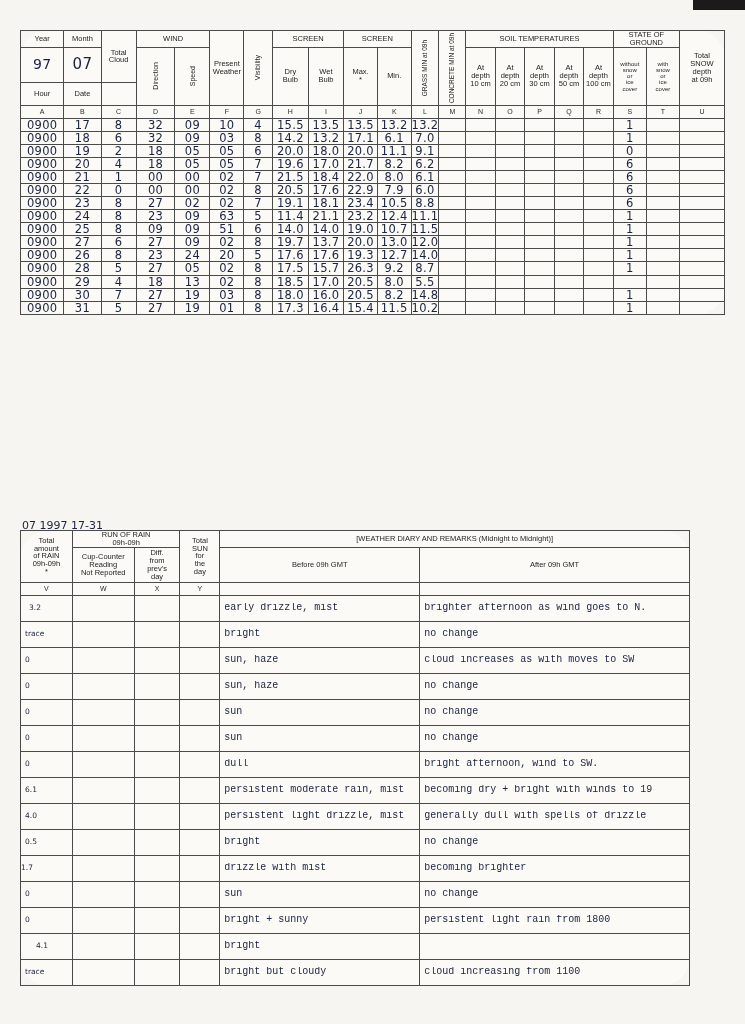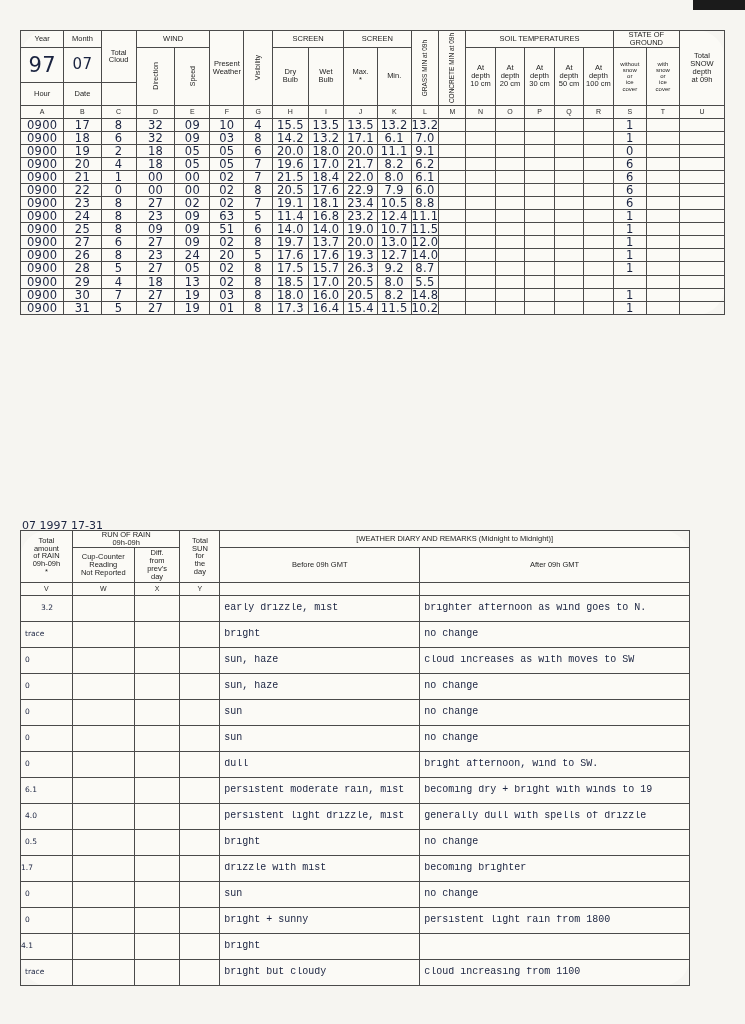--- a/index.html
+++ b/index.html
@@ -118,21 +118,21 @@
         <td class="hdr" colspan="5">SOIL TEMPERATURES</td>
         <td class="hdr" colspan="2" style="white-space:pre-line">STATE OF
 GROUND</td>
         <td class="hdr" rowspan="3" style="white-space:pre-line">Total
 SNOW
 depth
 at 09h</td>
       </tr>
 
       <tr>
-        <td class="hand" style="height:34px;font-size:21px">97</td>
+        <td class="hand" style="height:34px;font-size:14px">97</td>
         <td class="hand" style="height:34px;font-size:15px">07</td>
         <td class="hdr" rowspan="2">
           <div style="writing-mode:vertical-rl;transform:rotate(180deg);margin:0 auto;font-size:7px"><span>Direction</span></div>
         </td>
         <td class="hdr" rowspan="2">
           <div style="writing-mode:vertical-rl;transform:rotate(180deg);margin:0 auto;font-size:7px"><span>Speed</span></div>
         </td>
         <td class="hdr" rowspan="2" style="white-space:pre-line">Dry
 Bulb</td>
         <td class="hdr" rowspan="2" style="white-space:pre-line">Wet
@@ -360,21 +360,21 @@
       </tr>
       <tr class="data-row">
         <td class="hand">0900</td>
         <td class="hand">24</td>
         <td class="hand">8</td>
         <td class="hand">23</td>
         <td class="hand">09</td>
         <td class="hand">63</td>
         <td class="hand">5</td>
         <td class="hand">11.4</td>
-        <td class="hand">16.8</td>
+        <td class="hand">21.1</td>
         <td class="hand">23.2</td>
         <td class="hand">12.4</td>
         <td class="hand">11.1</td>
         <td class="hand"></td>
         <td class="hand"></td>
         <td class="hand"></td>
         <td class="hand"></td>
         <td class="hand"></td>
         <td class="hand"></td>
         <td class="hand">1</td>
@@ -587,21 +587,21 @@
       <tr class="letter-row">
         <td>V</td>
         <td>W</td>
         <td>X</td>
         <td>Y</td>
         <td></td>
         <td></td>
       </tr>
 
       <tr>
-        <td class="diaryrow rain-val" style="text-align:left;padding-left:20px">3.2</td>
+        <td class="diaryrow rain-val" style="text-align:left;padding-left:8px">3.2</td>
         <td class="diaryrow"></td>
         <td class="diaryrow"></td>
         <td class="diaryrow"></td>
         <td class="diaryrow">
             <span class="diary-text">early drizzle, mist</span>
           </td>
         <td class="diaryrow">
             <span class="diary-text">brighter afternoon as wind goes to N.</span>
           </td>
       </tr>
@@ -743,21 +743,21 @@
         <td class="diaryrow"></td>
         <td class="diaryrow"></td>
         <td class="diaryrow">
             <span class="diary-text">bright + sunny</span>
           </td>
         <td class="diaryrow">
             <span class="diary-text">persistent light rain from 1800</span>
           </td>
       </tr>
       <tr>
-        <td class="diaryrow rain-val" style="text-align:left;padding-left:0">4.1</td>
+        <td class="diaryrow rain-val" style="text-align:left;padding-left:15px">4.1</td>
         <td class="diaryrow"></td>
         <td class="diaryrow"></td>
         <td class="diaryrow"></td>
         <td class="diaryrow">
             <span class="diary-text">bright</span>
           </td>
         <td class="diaryrow">
             <span class="diary-text"></span>
           </td>
       </tr>

